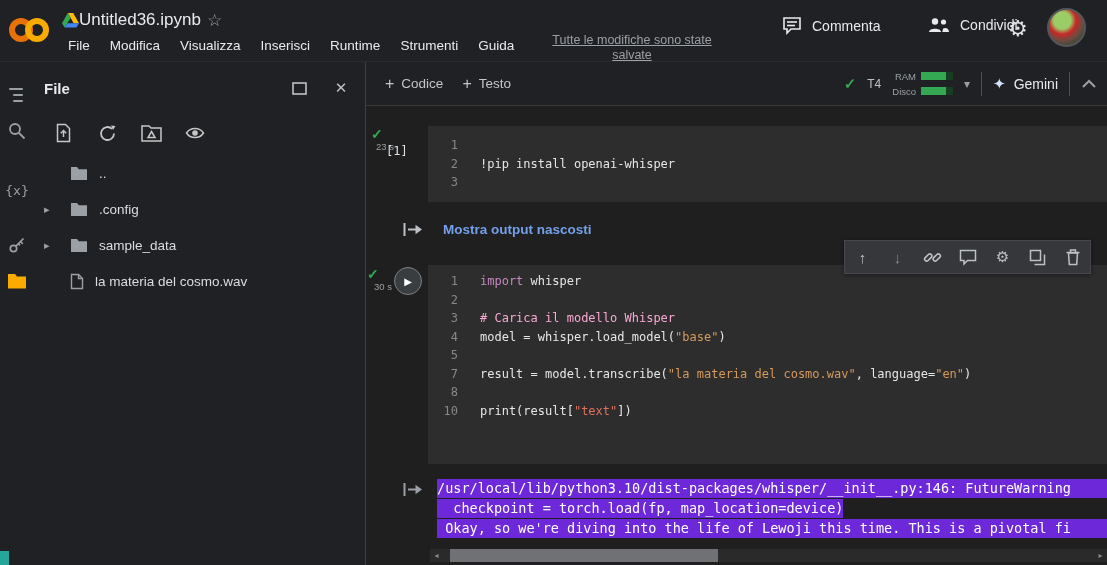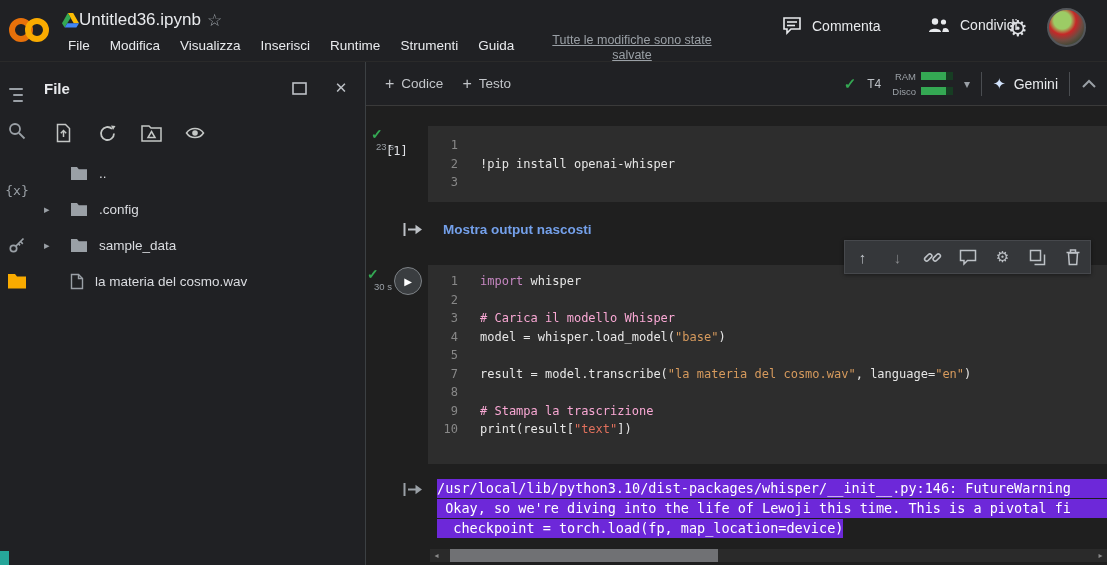--- a/index.html
+++ b/index.html
@@ -341,21 +341,20 @@
       <span>▶</span>
     </div>
     <div class="codeblock" id="cell2-code">
         <div class="code-line"><span class="ln">1</span><span class="ct"><span class="tok-kw">import</span><span class="tok-pl"> whisper</span></span></div>
         <div class="code-line"><span class="ln">2</span><span class="ct"></span></div>
         <div class="code-line"><span class="ln">3</span><span class="ct"><span class="tok-cm"># Carica il modello Whisper</span></span></div>
         <div class="code-line"><span class="ln">4</span><span class="ct"><span class="tok-pl">model = whisper.load_model(</span><span class="tok-st">"base"</span><span class="tok-pl">)</span></span></div>
         <div class="code-line"><span class="ln">5</span><span class="ct"></span></div>
         <div class="code-line"><span class="ln">7</span><span class="ct"><span class="tok-pl">result = model.transcribe(</span><span class="tok-st">"la materia del cosmo.wav"</span><span class="tok-pl">, language=</span><span class="tok-st">"en"</span><span class="tok-pl">)</span></span></div>
         <div class="code-line"><span class="ln">8</span><span class="ct"></span></div>
-        <div class="code-line"><span class="ln">9</span><span class="ct"><span class="tok-cm"># Stampa la trascrizione</span></span></div>
         <div class="code-line"><span class="ln">10</span><span class="ct"><span class="tok-pl">print(result[</span><span class="tok-st2">"text"</span><span class="tok-pl">])</span></span></div>
       </div>
 
     <div id="cell-toolbar">
       <span class="ct-btn">
         <span>↑</span>
       </span>
       <span class="ct-btn dim">
         <span>↓</span>
       </span>
@@ -392,24 +391,24 @@
       <svg width="23" height="17" viewBox="0 0 23 17">
         <line x1="2.5" y1="2" x2="2.5" y2="15" stroke="#9aa0a6" stroke-width="2"></line>
         <line x1="6" y1="8.5" x2="14" y2="8.5" stroke="#9aa0a6" stroke-width="2"></line>
         <polygon points="13.5,3.8 20,8.5 13.5,13.2" fill="#9aa0a6"></polygon>
       </svg>
     </span>
     <div id="output-block">
         <div class="out-line full">
           <span class="sel">/usr/local/lib/python3.10/dist-packages/whisper/__init__.py:146: FutureWarning</span>
         </div>
+        <div class="out-line"><span class="sel">  checkpoint = torch.load(fp, map_location=device)</span></div>
         <div class="out-line full">
           <span class="sel"> Okay, so we're diving into the life of Lewoji this time. This is a pivotal fi</span>
         </div>
-        <div class="out-line"><span class="sel">  checkpoint = torch.load(fp, map_location=device)</span></div>
       </div>
 
     <div id="hscroll">
       <span class="scroll-arrow">◂</span>
       <div id="hthumb"></div>
       <span class="scroll-arrow right">▸</span>
     </div>
   </main>
 
   <div id="teal-corner"></div>

